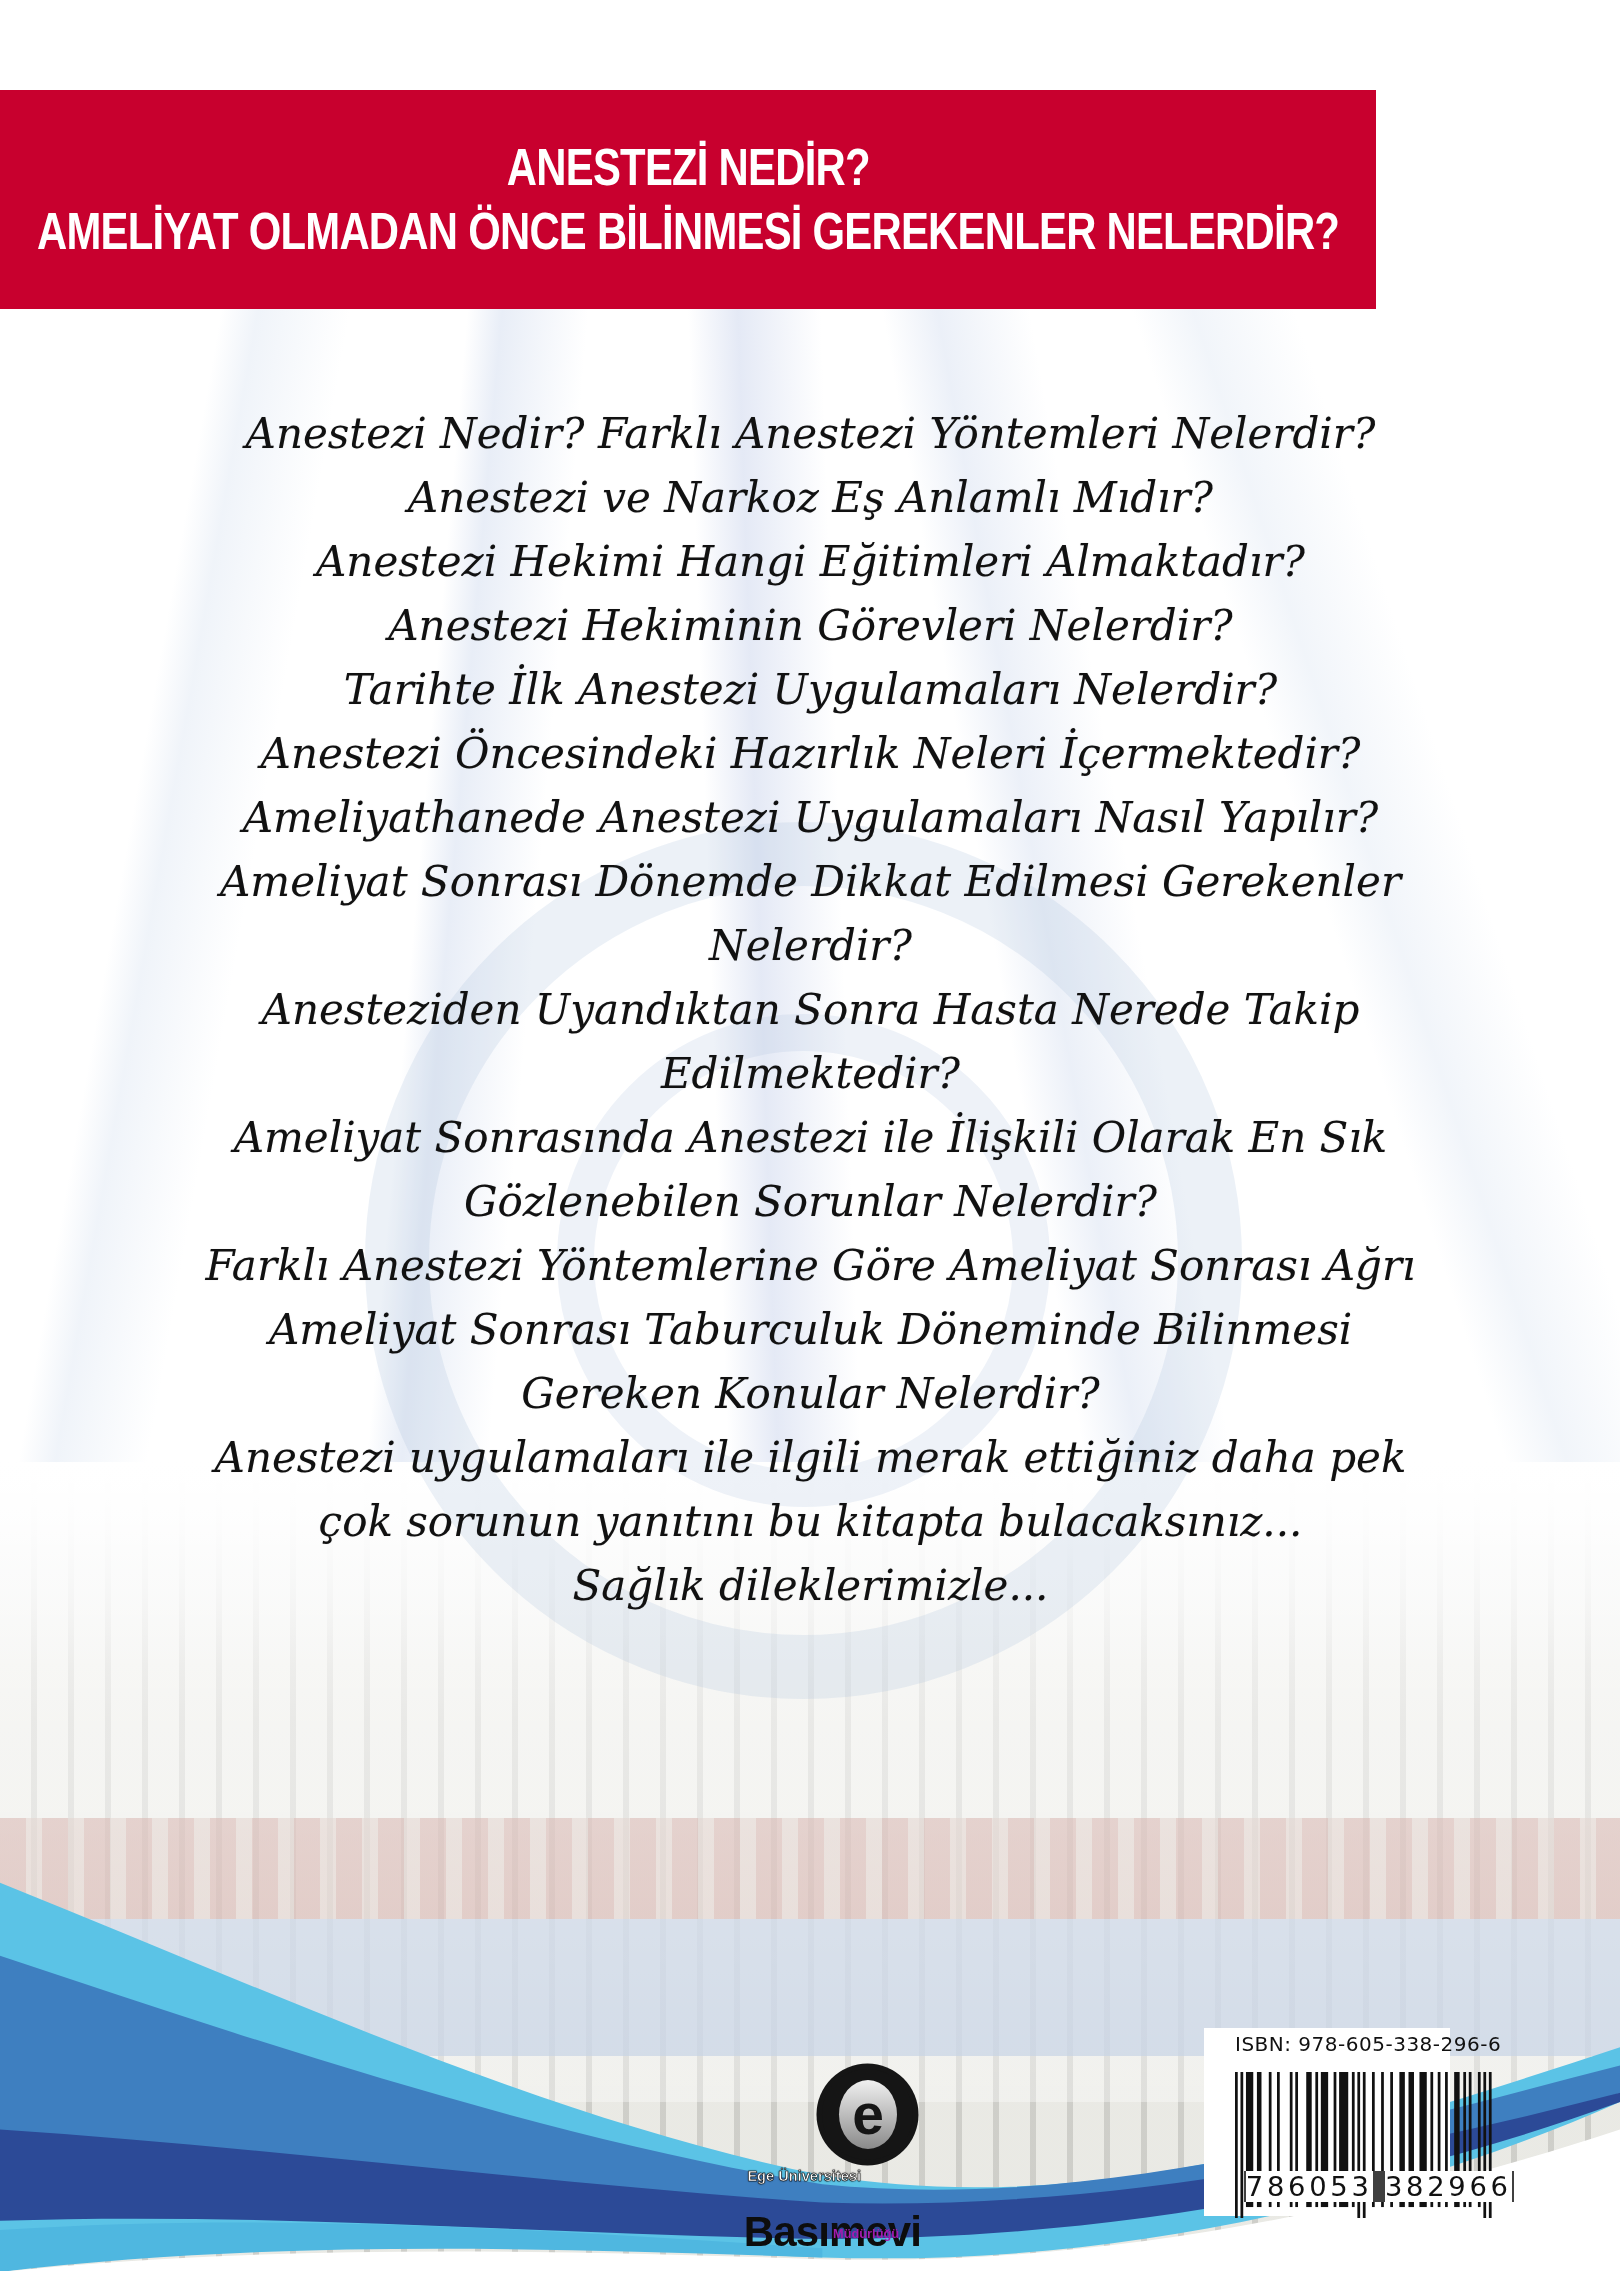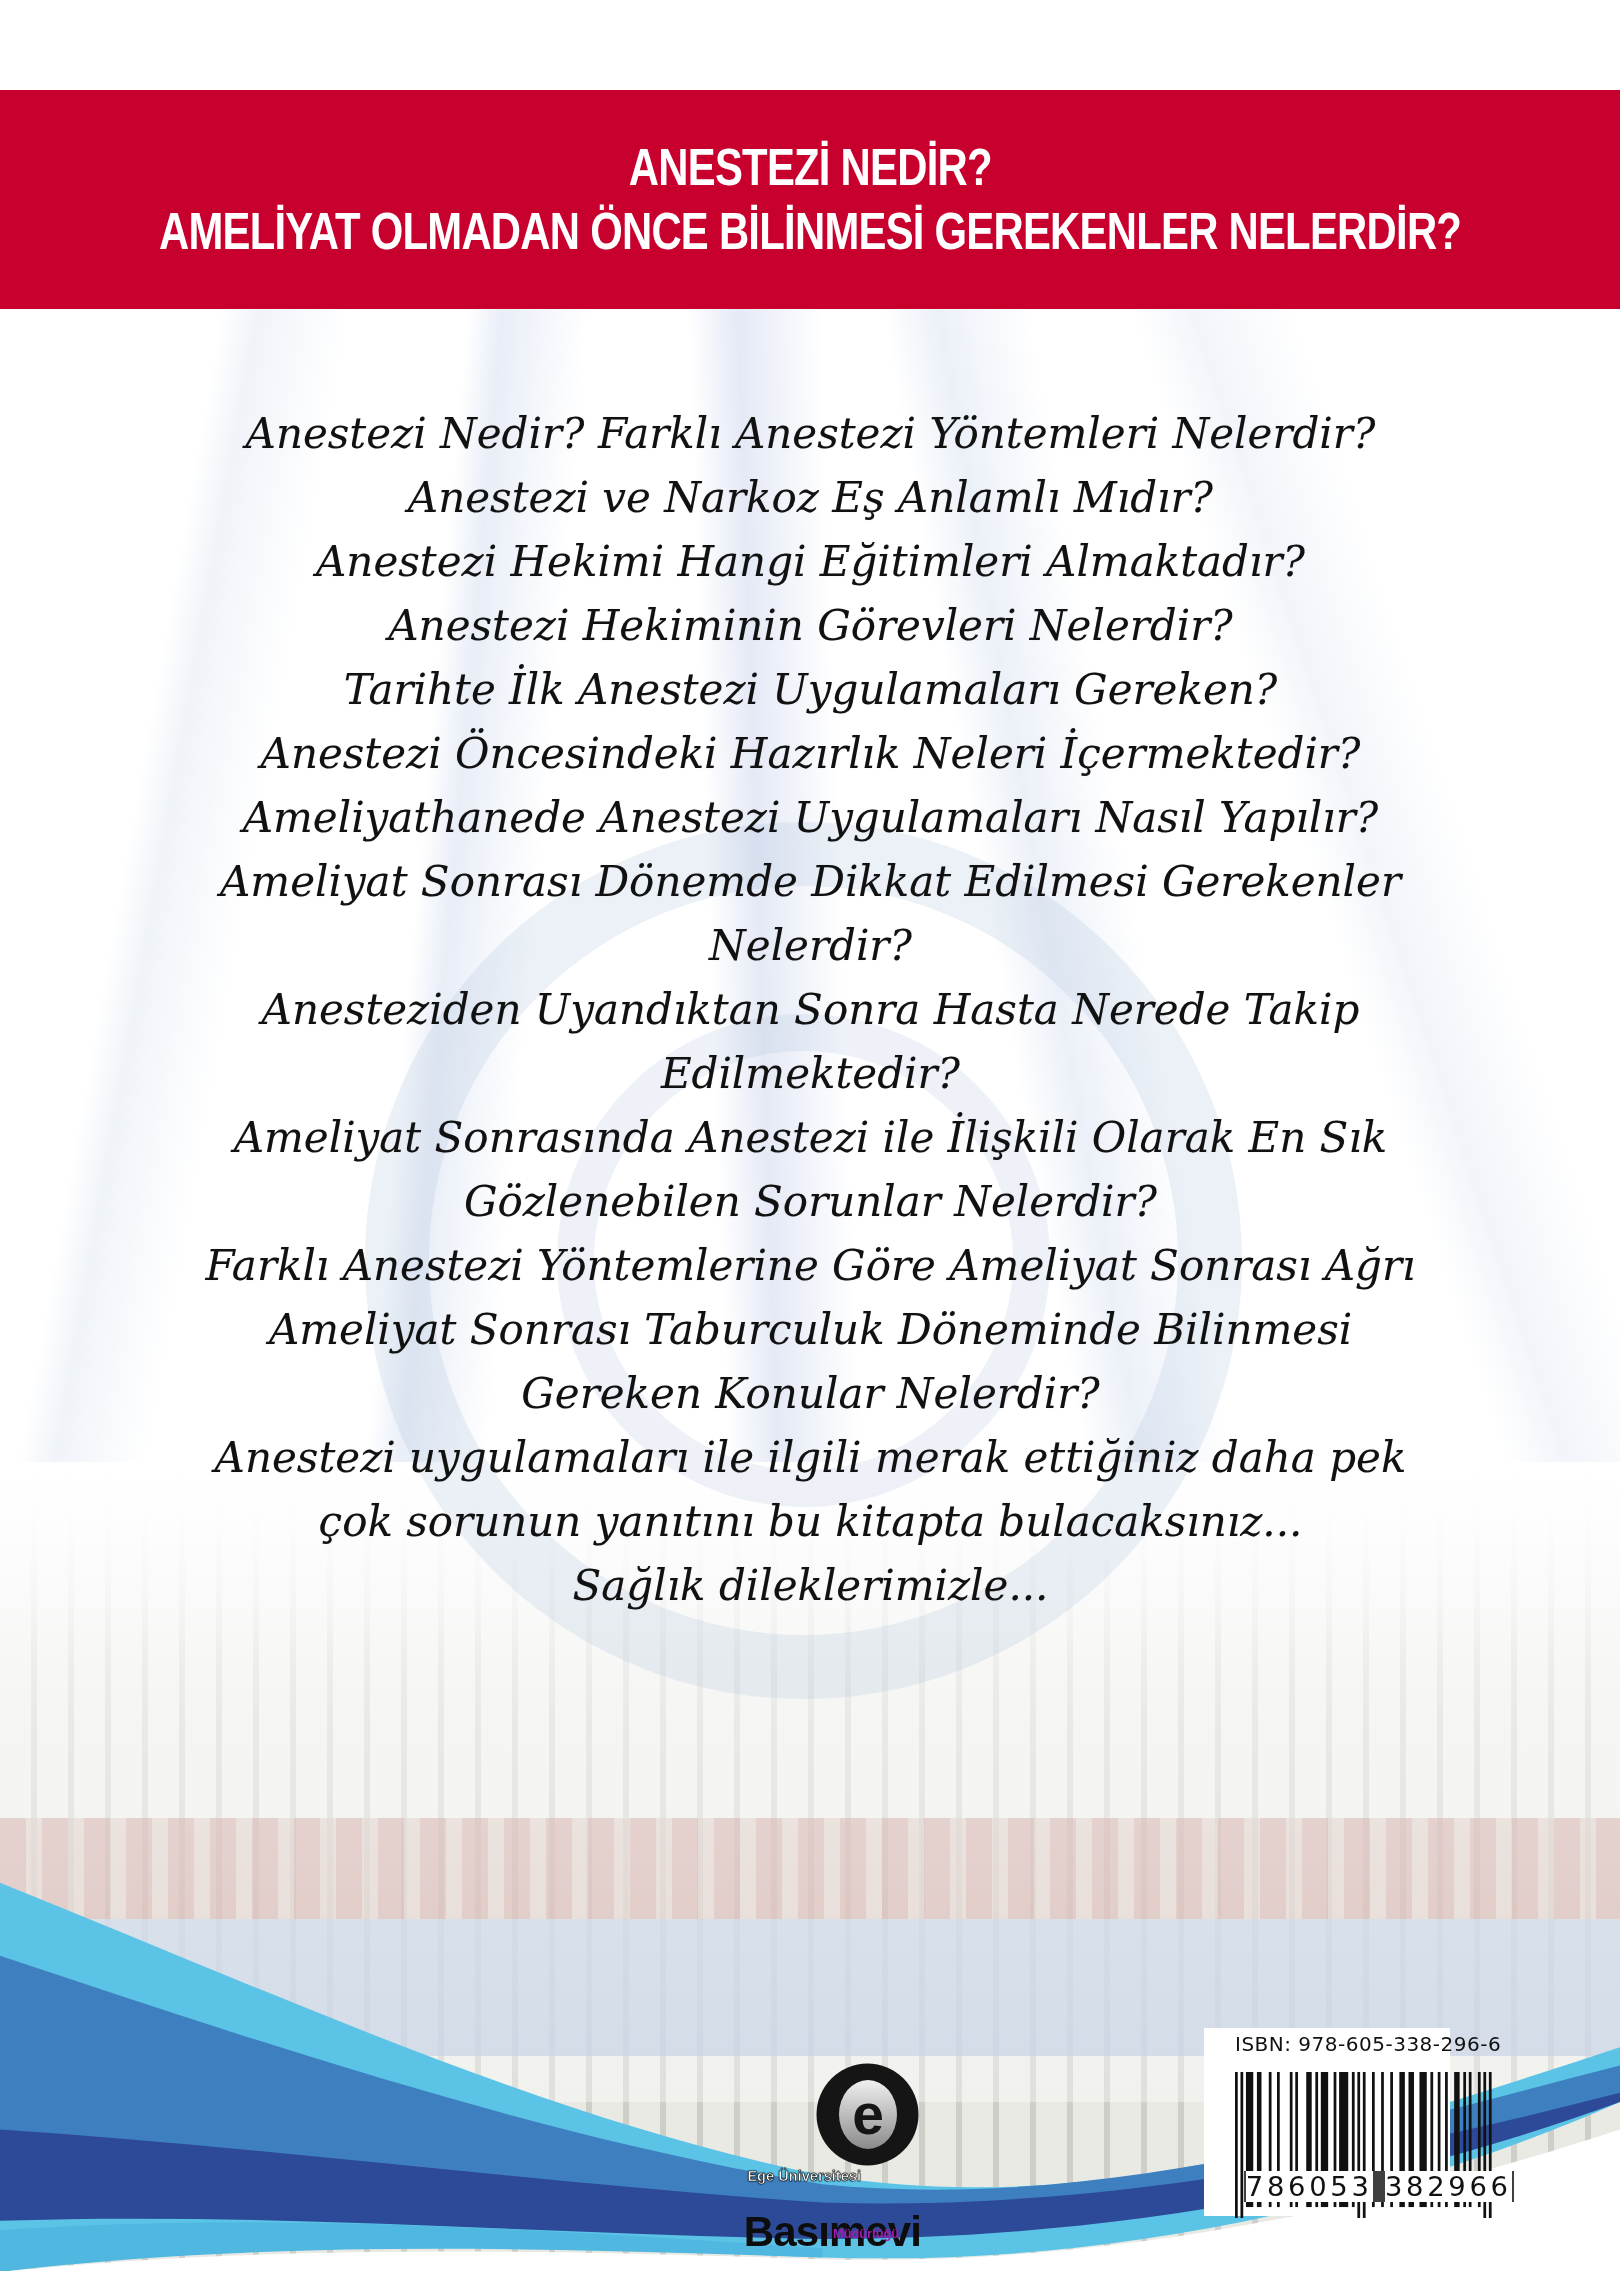--- a/index.html
+++ b/index.html
@@ -45,21 +45,21 @@
     position: absolute; left: 0; top: 1919px; width: 1620px; height: 137px;
     background: rgba(165,185,215,0.7);
   }
   .mural-fade {
     position: absolute; left: 0; top: 1462px; width: 1620px; height: 640px;
     background: linear-gradient(180deg, rgba(255,255,255,0.95) 0%, rgba(255,255,255,0.55) 40%, rgba(255,255,255,0.35) 100%);
   }
   .waves { position: absolute; left: 0; top: 0; width: 1620px; height: 2272px; }
 
   .title-band {
-    position: absolute; left: 0; top: 90px; width: 1620px; height: 219px;
+    position: absolute; left: 0; top: 90px; width: 1376px; height: 219px;
     background: #C8002E;
     display: flex; flex-direction: column; align-items: center; justify-content: center;
   }
   .title-line {
     color: #ffffff; font-family: "Liberation Sans", sans-serif; font-weight: 700;
     font-size: 51px; line-height: 64px; letter-spacing: -0.9px;
     transform: scaleX(0.82); white-space: nowrap;
   }
   .content {
     position: absolute; left: 101px; top: 402px; width: 1419px;
@@ -142,21 +142,21 @@
 <div class="title-band">
   <div class="title-line">ANESTEZİ NEDİR?</div>
   <div class="title-line">AMELİYAT OLMADAN ÖNCE BİLİNMESİ GEREKENLER NELERDİR?</div>
 </div>
 
 <div class="content">
   <p>Anestezi Nedir? Farklı Anestezi Yöntemleri Nelerdir?</p>
   <p>Anestezi ve Narkoz Eş Anlamlı Mıdır?</p>
   <p>Anestezi Hekimi Hangi Eğitimleri Almaktadır?</p>
   <p>Anestezi Hekiminin Görevleri Nelerdir?</p>
-  <p>Tarihte İlk Anestezi Uygulamaları Gereken?</p>
+  <p>Tarihte İlk Anestezi Uygulamaları Nelerdir?</p>
   <p>Anestezi Öncesindeki Hazırlık Neleri İçermektedir?</p>
   <p>Ameliyathanede Anestezi Uygulamaları Nasıl Yapılır?</p>
   <p>Ameliyat Sonrası Dönemde Dikkat Edilmesi Gerekenler</p>
   <p>Nelerdir?</p>
   <p>Anesteziden Uyandıktan Sonra Hasta Nerede Takip</p>
   <p>Edilmektedir?</p>
   <p>Ameliyat Sonrasında Anestezi ile İlişkili Olarak En Sık</p>
   <p>Gözlenebilen Sorunlar Nelerdir?</p>
   <p>Farklı Anestezi Yöntemlerine Göre Ameliyat Sonrası Ağrı</p>
   <p>Ameliyat Sonrası Taburculuk Döneminde Bilinmesi</p>

